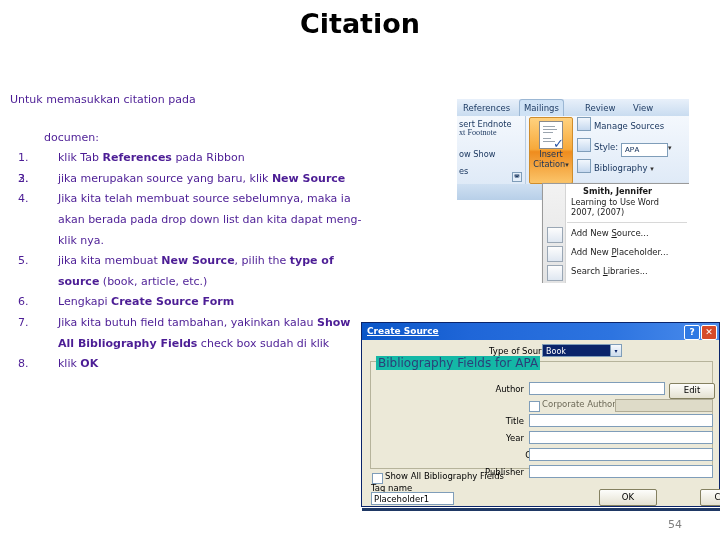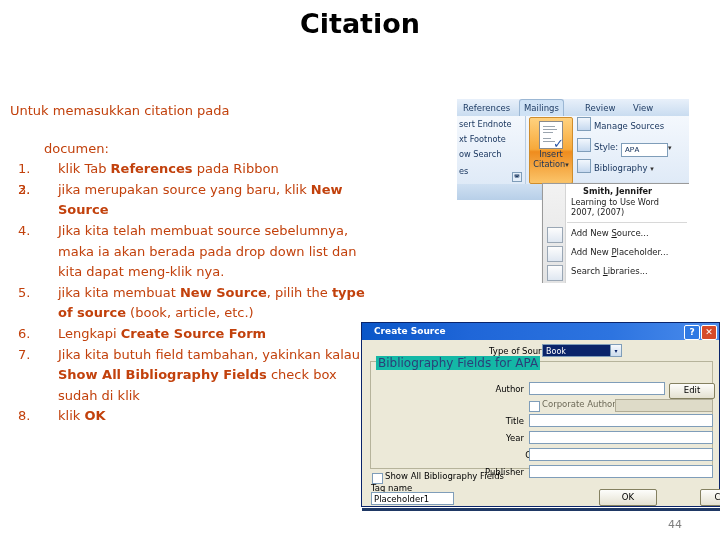--- a/index.html
+++ b/index.html
@@ -25,25 +25,25 @@
     font-size: 27px;
     font-weight: bold;
     color: #000000;
     letter-spacing: 0px;
   }
 
   
   #body-text {
     position: absolute;
     left: 10px;
-    top: 101px;
+    top: 90px;
     width: 360px;
-    font-size: 13px;
+    font-size: 11px;
     line-height: 20.6px;
-    color: #c2410c;
+    color: #4c1d95;
   }
   .intro-line1 { }
   .intro-line2 { padding-left: 34px; margin-top: 17px; }
 
   ol.steps {
     list-style: none;
     margin: 0;
     padding: 0;
   }
   ol.steps > li {
@@ -270,22 +270,23 @@
   }
   #cs-titlebar {
     position: absolute;
     left: 0; top: 0;
     width: 100%; height: 17px;
     background: linear-gradient(90deg,#0a56c8 0%, #1f66d8 30%, #2d74e0 70%, #4b8cec 100%);
     color: #ffffff;
     font-size: 9px;
     font-weight: bold;
     line-height: 17px;
-    padding-left: 12px;
-    box-sizing: border-box;
+    padding-left: 5px;
+    box-sizing: border-box;
+    text-decoration: underline;
   }
   #cs-help-btn, #cs-close-btn {
     position: absolute;
     top: 2px;
     width: 14px; height: 13px;
     border: 1px solid #ffffff;
     border-radius: 2px;
     font-size: 9px;
     line-height: 12px;
     text-align: center;
@@ -466,22 +467,22 @@
     <div class="rib-tab" id="tab-0" style="left:2px;">References</div>
     <div class="rib-tab active" id="tab-1" style="left:62px;">Mailings</div>
     <div class="rib-tab" id="tab-2" style="left:124px;">Review</div>
     <div class="rib-tab" id="tab-3" style="left:172px;">View</div>
   </div>
 
   <div id="ribbon-body">
 
     <div id="grp-footnotes">
       <div class="fn-line" style="top:3px;">sert Endnote</div>
-      <div class="fn-line" style="top:18px;">xt Footnote</div>
-      <div class="fn-line" style="top:33px;">ow Search</div>
+      <div class="fn-line" style="top:12px;font-family:Liberation Serif, serif;">xt Footnote</div>
+      <div class="fn-line" style="top:33px;">ow Show</div>
       <div class="fn-line" style="top:50px;">es</div>
       <div id="fn-launcher">◚</div>
     </div>
 
     <div id="btn-insert-citation">
       <div id="ic-icon">
         <span class="l" style="top:4px;width:12px;"></span>
         <span class="l" style="top:7px;width:14px;"></span>
         <span class="l" style="top:10px;width:10px;"></span>
         <span class="l" style="top:16px;width:8px;"></span>
@@ -578,13 +579,13 @@
   <div id="cs-showall-label">Show All Bibliography Fields</div>
 
   <div id="cs-tag-label">Tag name</div>
   <div id="cs-tag-input">Placeholder1</div>
 
   <div class="cs-btn" id="cs-ok-btn">OK</div>
   <div class="cs-btn" id="cs-cancel-btn">Cancel</div>
 </div>
 
 <div id="footer-rule"></div>
-<div id="page-number">44</div>
+<div id="page-number">54</div>
 
 </body></html>

